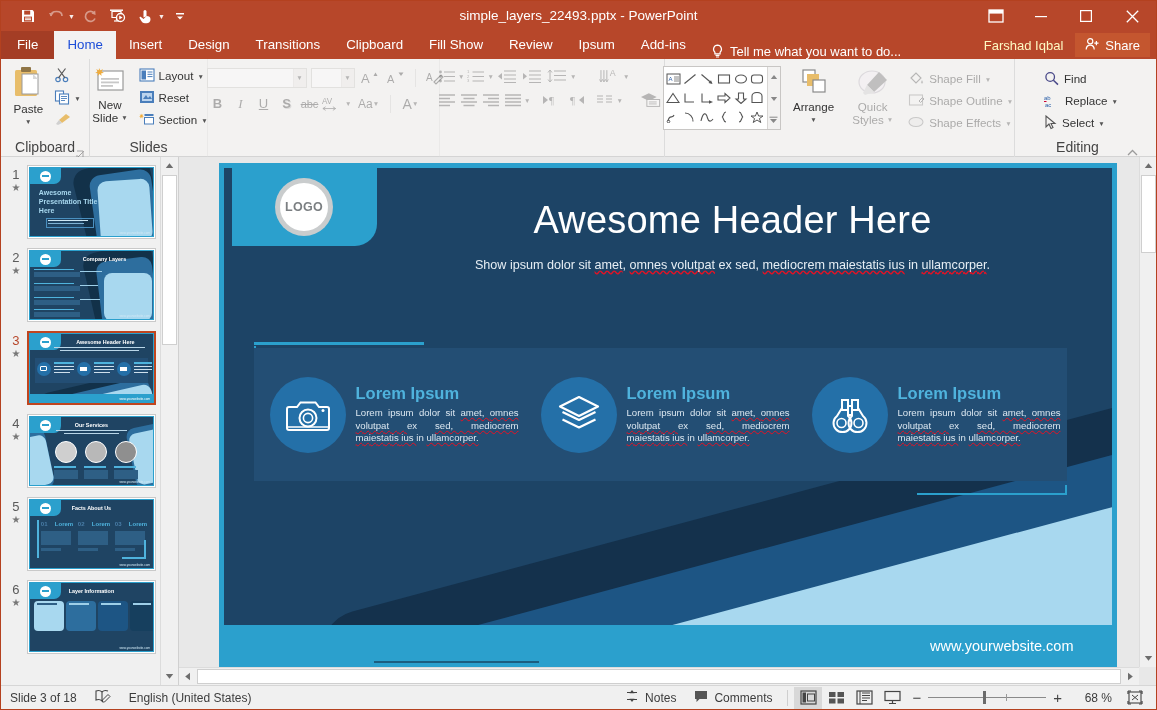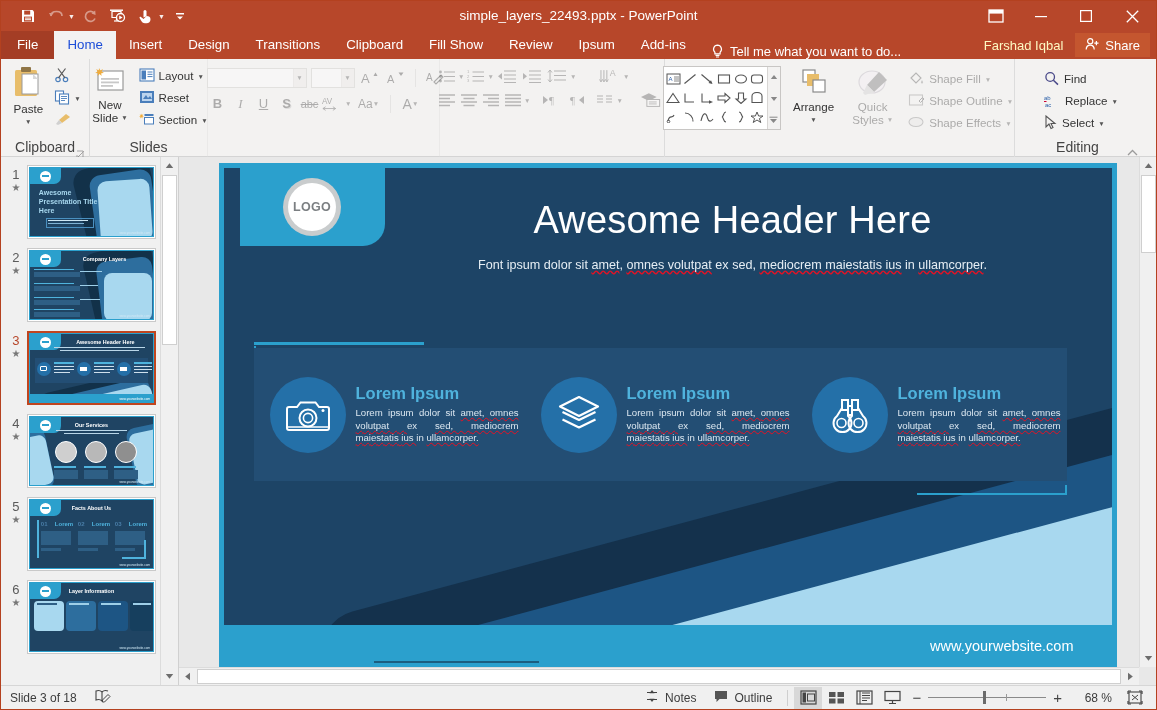--- a/index.html
+++ b/index.html
@@ -120,21 +120,21 @@
   .slidewrap { margin-top:6px; }
   .slide { width:898px; height:505px; background:#1e496b; border:5px solid #2ba0cd;
            position:relative; overflow:hidden; }
   .slide-inner { position:absolute; inset:0; background:#1d4466; overflow:hidden; }
 
   .deco { position:absolute; border-radius:40px; }
   .deco1 { width:900px; height:430px; background:#14314c; left:130px; top:330px; transform:rotate(-15deg); }
   .deco2 { width:880px; height:400px; background:#1d5584; left:165px; top:370px; transform:rotate(-15deg); }
   .deco3 { width:860px; height:380px; background:#a8d8ef; left:200px; top:415px; transform:rotate(-15deg); }
 
-  .logobadge { position:absolute; left:16px; top:0; width:145px; height:78px; background:#2ba0cd;
+  .logobadge { position:absolute; left:8px; top:0; width:145px; height:78px; background:#2ba0cd;
                border-bottom-right-radius:22px; display:flex; align-items:center; justify-content:center; }
   .logoring { width:58px; height:58px; border-radius:50%; background:#c9cccd;
               display:flex; align-items:center; justify-content:center; }
   .logoinner { width:48px; height:48px; border-radius:50%; background:#fff;
                display:flex; align-items:center; justify-content:center;
                font-size:12.5px; font-weight:bold; color:#7b7f82; letter-spacing:.3px; }
 
   .slidehead { position:absolute; left:150px; right:20px; top:30px; text-align:center; }
   .slidehead h1 { color:#fff; font-size:38px; font-weight:normal; letter-spacing:.2px; line-height:44px; }
   .subt { color:#e6eef4; font-size:12.6px; line-height:18px; margin:14px auto 0;
@@ -1007,21 +1007,21 @@
             <div class="deco deco3"></div>
 
             <div class="logobadge">
               <div class="logoring">
                 <div class="logoinner">LOGO</div>
               </div>
             </div>
 
             <div class="slidehead">
               <h1>Awesome Header Here</h1>
-              <div class="subt"><span>Font ipsum dolor sit </span><span class="sq">amet</span><span>, </span><span class="sq">omnes volutpat</span><span> ex sed, </span><span class="sq">mediocrem maiestatis ius</span><span> in </span><span class="sq">ullamcorper</span><span>.</span></div>
+              <div class="subt"><span>Show ipsum dolor sit </span><span class="sq">amet</span><span>, </span><span class="sq">omnes volutpat</span><span> ex sed, </span><span class="sq">mediocrem maiestatis ius</span><span> in </span><span class="sq">ullamcorper</span><span>.</span></div>
             </div>
 
             <div class="panel-topline"></div>
             <div class="panel-ledge"></div>
             <div class="panel">
               <div class="cols">
 
                 <div class="col">
                   <div class="circ">
                     <svg width="44" height="38" viewBox="0 0 44 38">
@@ -1121,38 +1121,41 @@
     </div>
     <div class="st">
       <span>
         <svg width="16" height="14" viewBox="0 0 16 14">
             <path d="M1 2 c3-1 5 0 6 1 v9 c-1-1-3-2-6-1z" fill="none" stroke="#444" stroke-width="1.1"></path>
             <path d="M7 3 c1-1 3-2 6-1" fill="none" stroke="#444" stroke-width="1.1"></path>
             <path d="M13 5.5 L15 7.5 L9.5 13 L7.5 13 L7.5 11 Z" fill="none" stroke="#444" stroke-width="1"></path>
           </svg>
       </span>
     </div>
+    <div class="st">
+      <span>English (United States)</span>
+    </div>
 
     <div class="st" style="margin-left:auto">
       <span>
         <svg width="14" height="14" viewBox="0 0 14 14">
             <path d="M2 3.5 h10 M2 10.5 h10" stroke="#444" stroke-width="1.1"></path>
             <path d="M7 1 L9.5 4.2 L4.5 4.2 Z" fill="#444"></path>
             <path d="M7 13 L4.5 9.8 L9.5 9.8 Z" fill="#444"></path>
           </svg>
       </span>
       <span>Notes</span>
     </div>
     <div class="st">
       <span>
         <svg width="14" height="13" viewBox="0 0 14 13">
             <path d="M1 1 h12 v8 H5.5 L2.5 12 V9 H1 Z" fill="#555"></path>
           </svg>
       </span>
-      <span>Outline</span>
+      <span>Comments</span>
     </div>
 
     <div style="width:1px;height:16px;background:#cfcfcf;margin:0 6px"></div>
 
     <div class="viewbtn on">
       <svg width="17" height="15" viewBox="0 0 17 15">
           <rect x="1" y="1" width="15" height="13" fill="none" stroke="#444" stroke-width="1.2"></rect>
           <rect x="2.5" y="2.5" width="3.5" height="10" fill="#444"></rect>
           <rect x="7.5" y="4" width="7" height="7" fill="none" stroke="#444" stroke-width="1"></rect>
         </svg>

